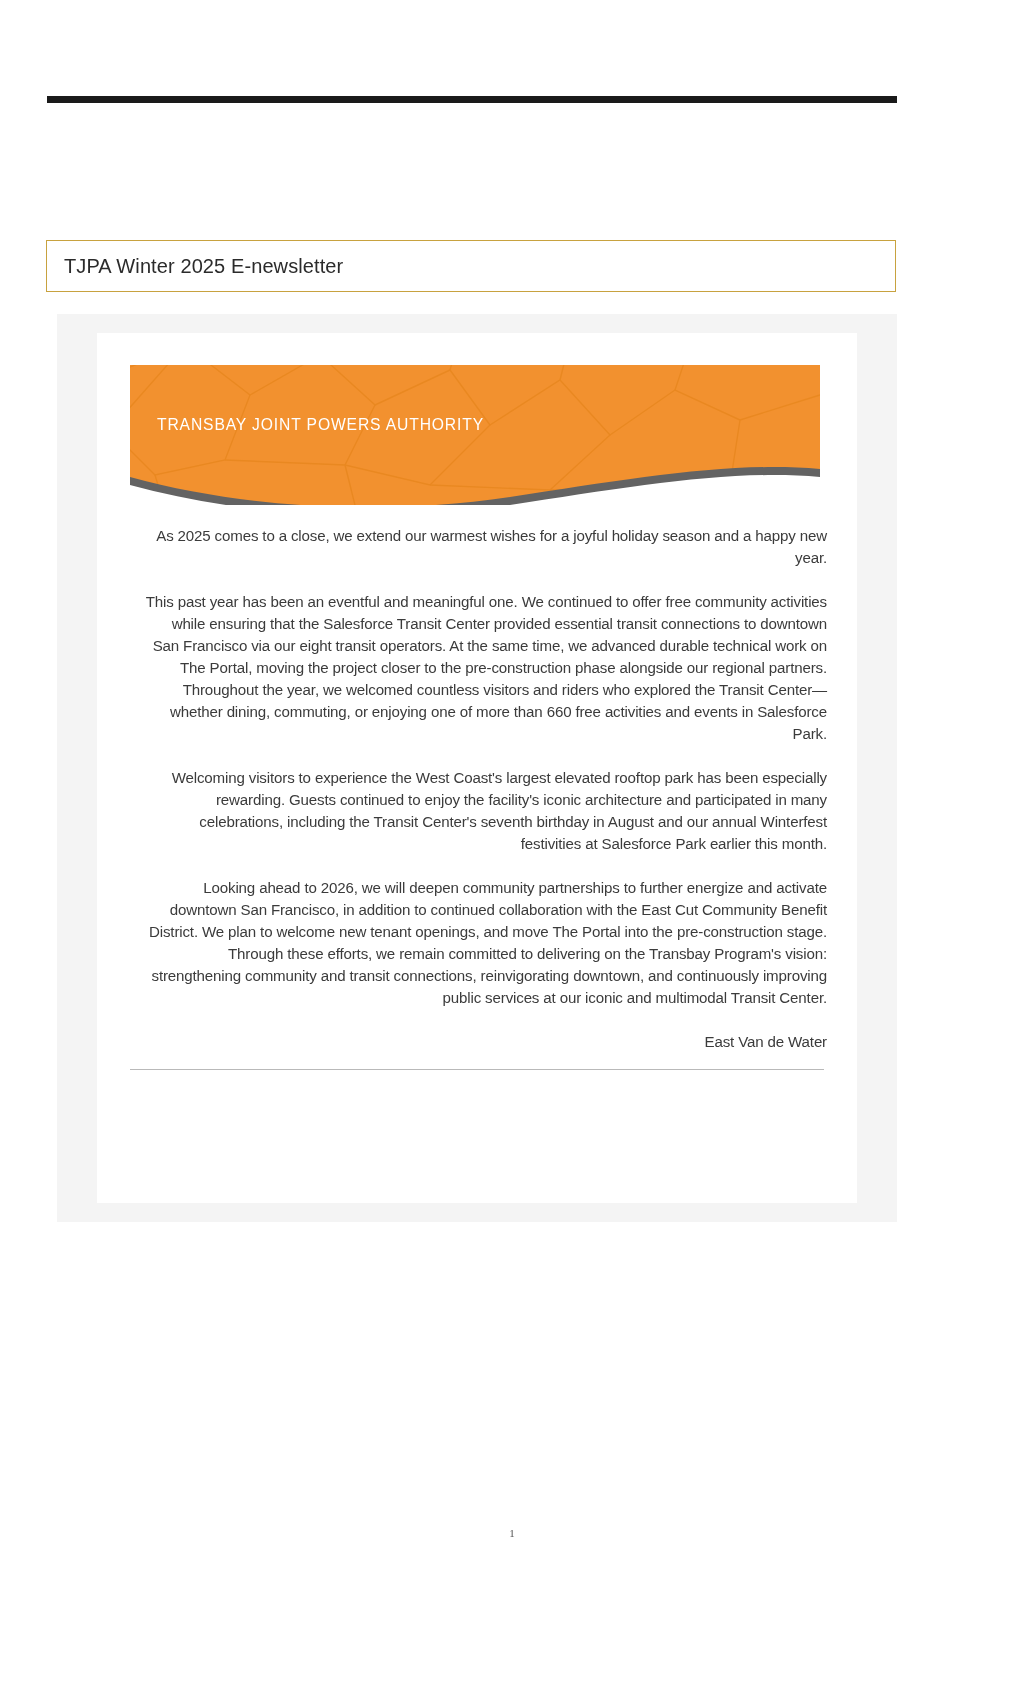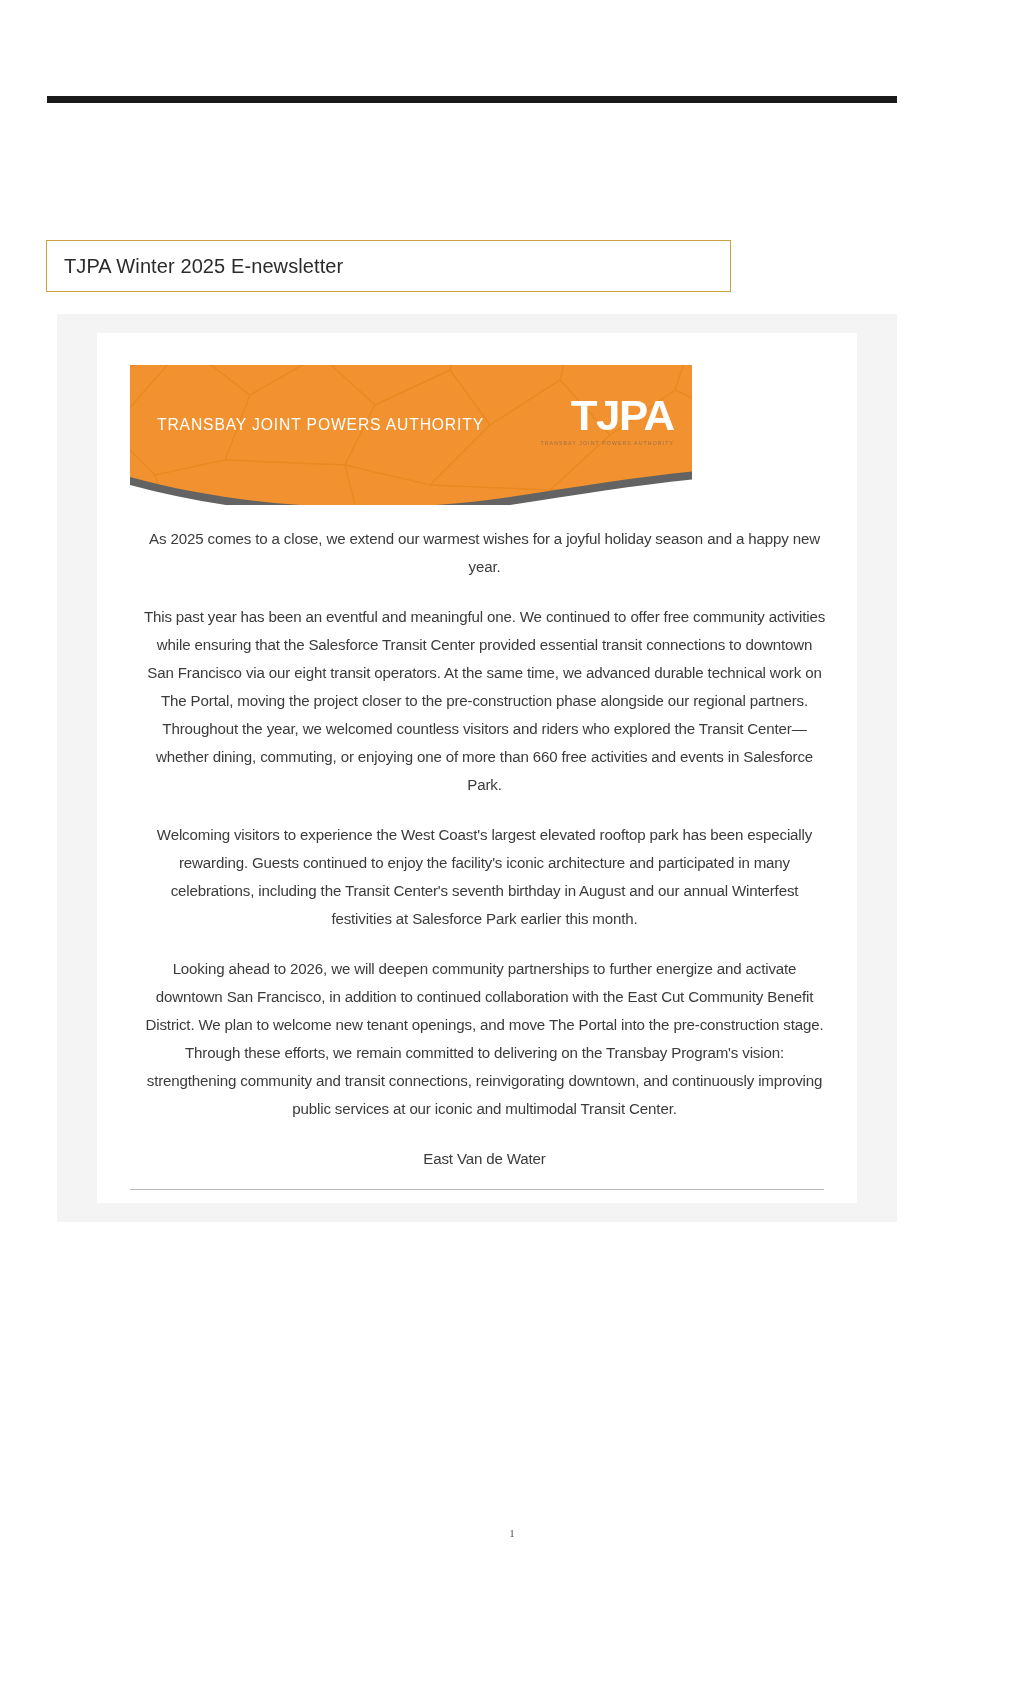--- a/index.html
+++ b/index.html
@@ -24,21 +24,21 @@
     width: 850px;
     height: 7px;
     background: #1a1a1a;
   }
 
   
   .title-bar {
     position: absolute;
     left: 46px;
     top: 240px;
-    width: 685px;
+    width: 850px;
     height: 52px;
     box-sizing: border-box;
     border: 1px solid #c8a23f;
     background: #ffffff;
     display: flex;
     align-items: center;
   }
   .title-bar .title-text {
     padding-left: 17px;
     font-size: 20px;
@@ -63,21 +63,21 @@
     width: 760px;
     height: 870px;
     background: #ffffff;
   }
 
   
   .banner {
     position: absolute;
     left: 33px;
     top: 32px;
-    width: 562px;
+    width: 690px;
     height: 140px;
     overflow: hidden;
     background: #f2912f;
   }
   .banner svg.bannerart {
     position: absolute;
     left: 0;
     top: 0;
     width: 690px;
     height: 140px;
@@ -134,24 +134,24 @@
     font-family: "Liberation Sans", sans-serif;
     font-size: 16.5px;
     font-weight: 700;
     color: #1f5bad;
     letter-spacing: -0.1px;
   }
   .article p {
     margin: 0 0 22px 12px;
     font-family: "Liberation Sans", sans-serif;
     font-size: 15.1px;
-    line-height: 28px;
+    line-height: 22px;
     color: #3b3b3b;
     letter-spacing: -0.15px;
-    text-align: center;
+    text-align: right;
   }
   .article p.sig-best { margin-bottom: 26px; }
   .article p.sig-name { margin-bottom: 16px; }
 
   .sig-rule {
     width: 694px;
     height: 1px;
     background: #b9b9b9;
     margin-top: 2px;
   }
@@ -198,24 +198,20 @@
           <path d="M430 15 L440 -25"></path>
           <path d="M545 25 L560 -20"></path>
           <path d="M320 5 L330 -30"></path>
         </g>
         <path d="M0 112 C 120 145, 260 150, 380 132 C 500 114, 600 96, 690 104 L690 140 L0 140 Z" fill="#636363"></path>
         <path d="M0 120 C 120 153, 260 158, 380 140 C 500 122, 600 104, 690 112 L690 140 L0 140 Z" fill="#ffffff"></path>
       </svg>
 
       <div class="banner-title">TRANSBAY JOINT POWERS AUTHORITY</div>
 
-      <div class="logo-wrap">
-        <div class="logo-mark">TJPA</div>
-        <div class="logo-tag">TRANSBAY JOINT POWERS AUTHORITY</div>
-      </div>
     </div>
 
     <div class="article">
 
       <p>As 2025 comes to a close, we extend our warmest wishes for a joyful holiday season and a happy new year.</p>
       <p>This past year has been an eventful and meaningful one. We continued to offer free community activities while ensuring that the Salesforce Transit Center provided essential transit connections to downtown San Francisco via our eight transit operators. At the same time, we advanced durable technical work on The Portal, moving the project closer to the pre-construction phase alongside our regional partners. Throughout the year, we welcomed countless visitors and riders who explored the Transit Center—whether dining, commuting, or enjoying one of more than 660 free activities and events in Salesforce Park.</p>
       <p>Welcoming visitors to experience the West Coast's largest elevated rooftop park has been especially rewarding. Guests continued to enjoy the facility's iconic architecture and participated in many celebrations, including the Transit Center's seventh birthday in August and our annual Winterfest festivities at Salesforce Park earlier this month.</p>
       <p>Looking ahead to 2026, we will deepen community partnerships to further energize and activate downtown San Francisco, in addition to continued collaboration with the East Cut Community Benefit District. We plan to welcome new tenant openings, and move The Portal into the pre-construction stage. Through these efforts, we remain committed to delivering on the Transbay Program's vision: strengthening community and transit connections, reinvigorating downtown, and continuously improving public services at our iconic and multimodal Transit Center.</p>
 
       <p class="sig-name">East Van de Water</p>

